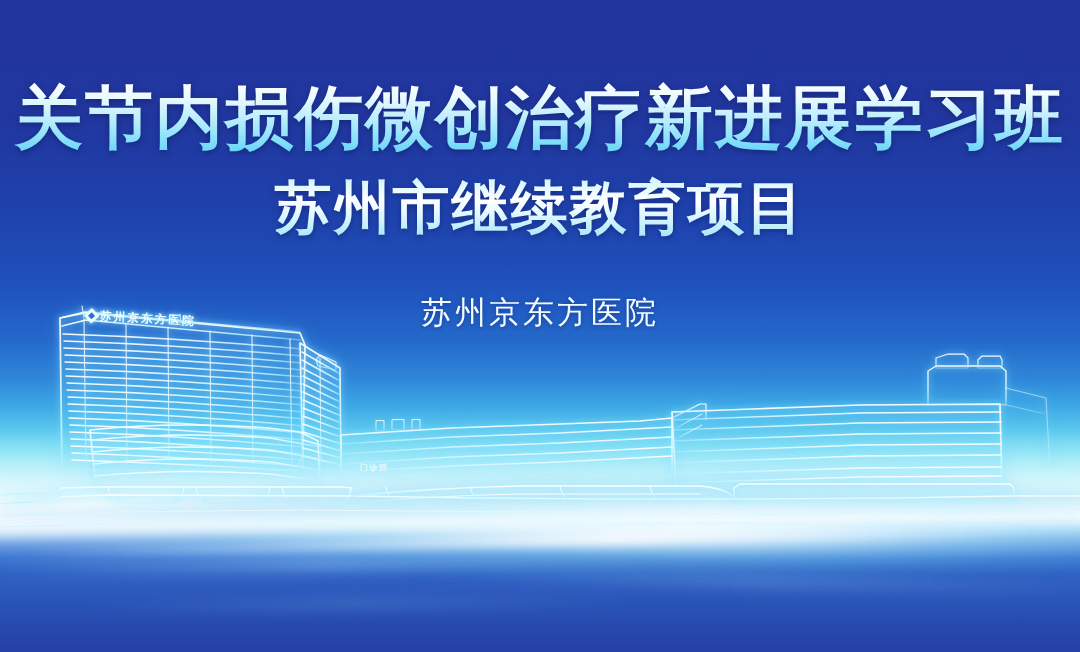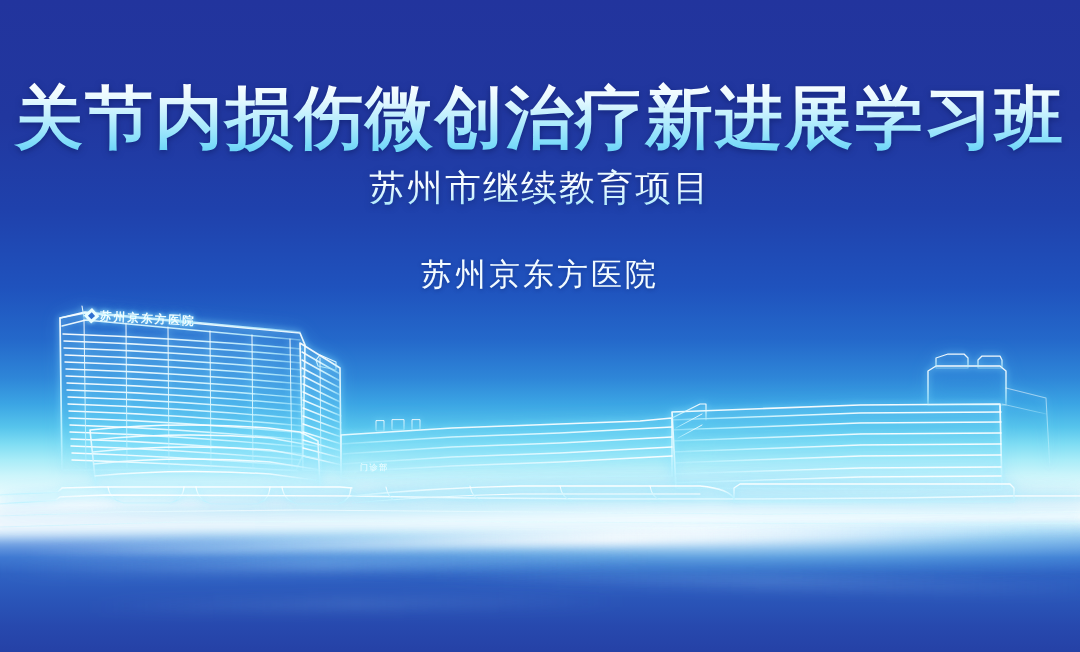--- a/index.html
+++ b/index.html
@@ -129,25 +129,25 @@
         #86dffb 92%,
         #6ad4f8 100%);
     -webkit-background-clip:text;
     background-clip:text;
     color:transparent;
     -webkit-text-fill-color:transparent;
     filter:drop-shadow(0 2px 3px rgba(9,24,92,.55));
     white-space:nowrap;
   }
   .sub-title{
-    margin:0;
+    margin:8px;
     padding-top:18px;
     font-family:"Liberation Serif", serif;
-    font-weight:400;
-    font-size:36px;
+    font-weight:700;
+    font-size:57px;
     line-height:1.05;
     letter-spacing:2px;
     background:linear-gradient(to bottom,
         #a8e9fb 0%,
         #d8f6ff 28%,
         #ffffff 52%,
         #d5f4ff 76%,
         #a6e6fa 100%);
     -webkit-background-clip:text;
     background-clip:text;

